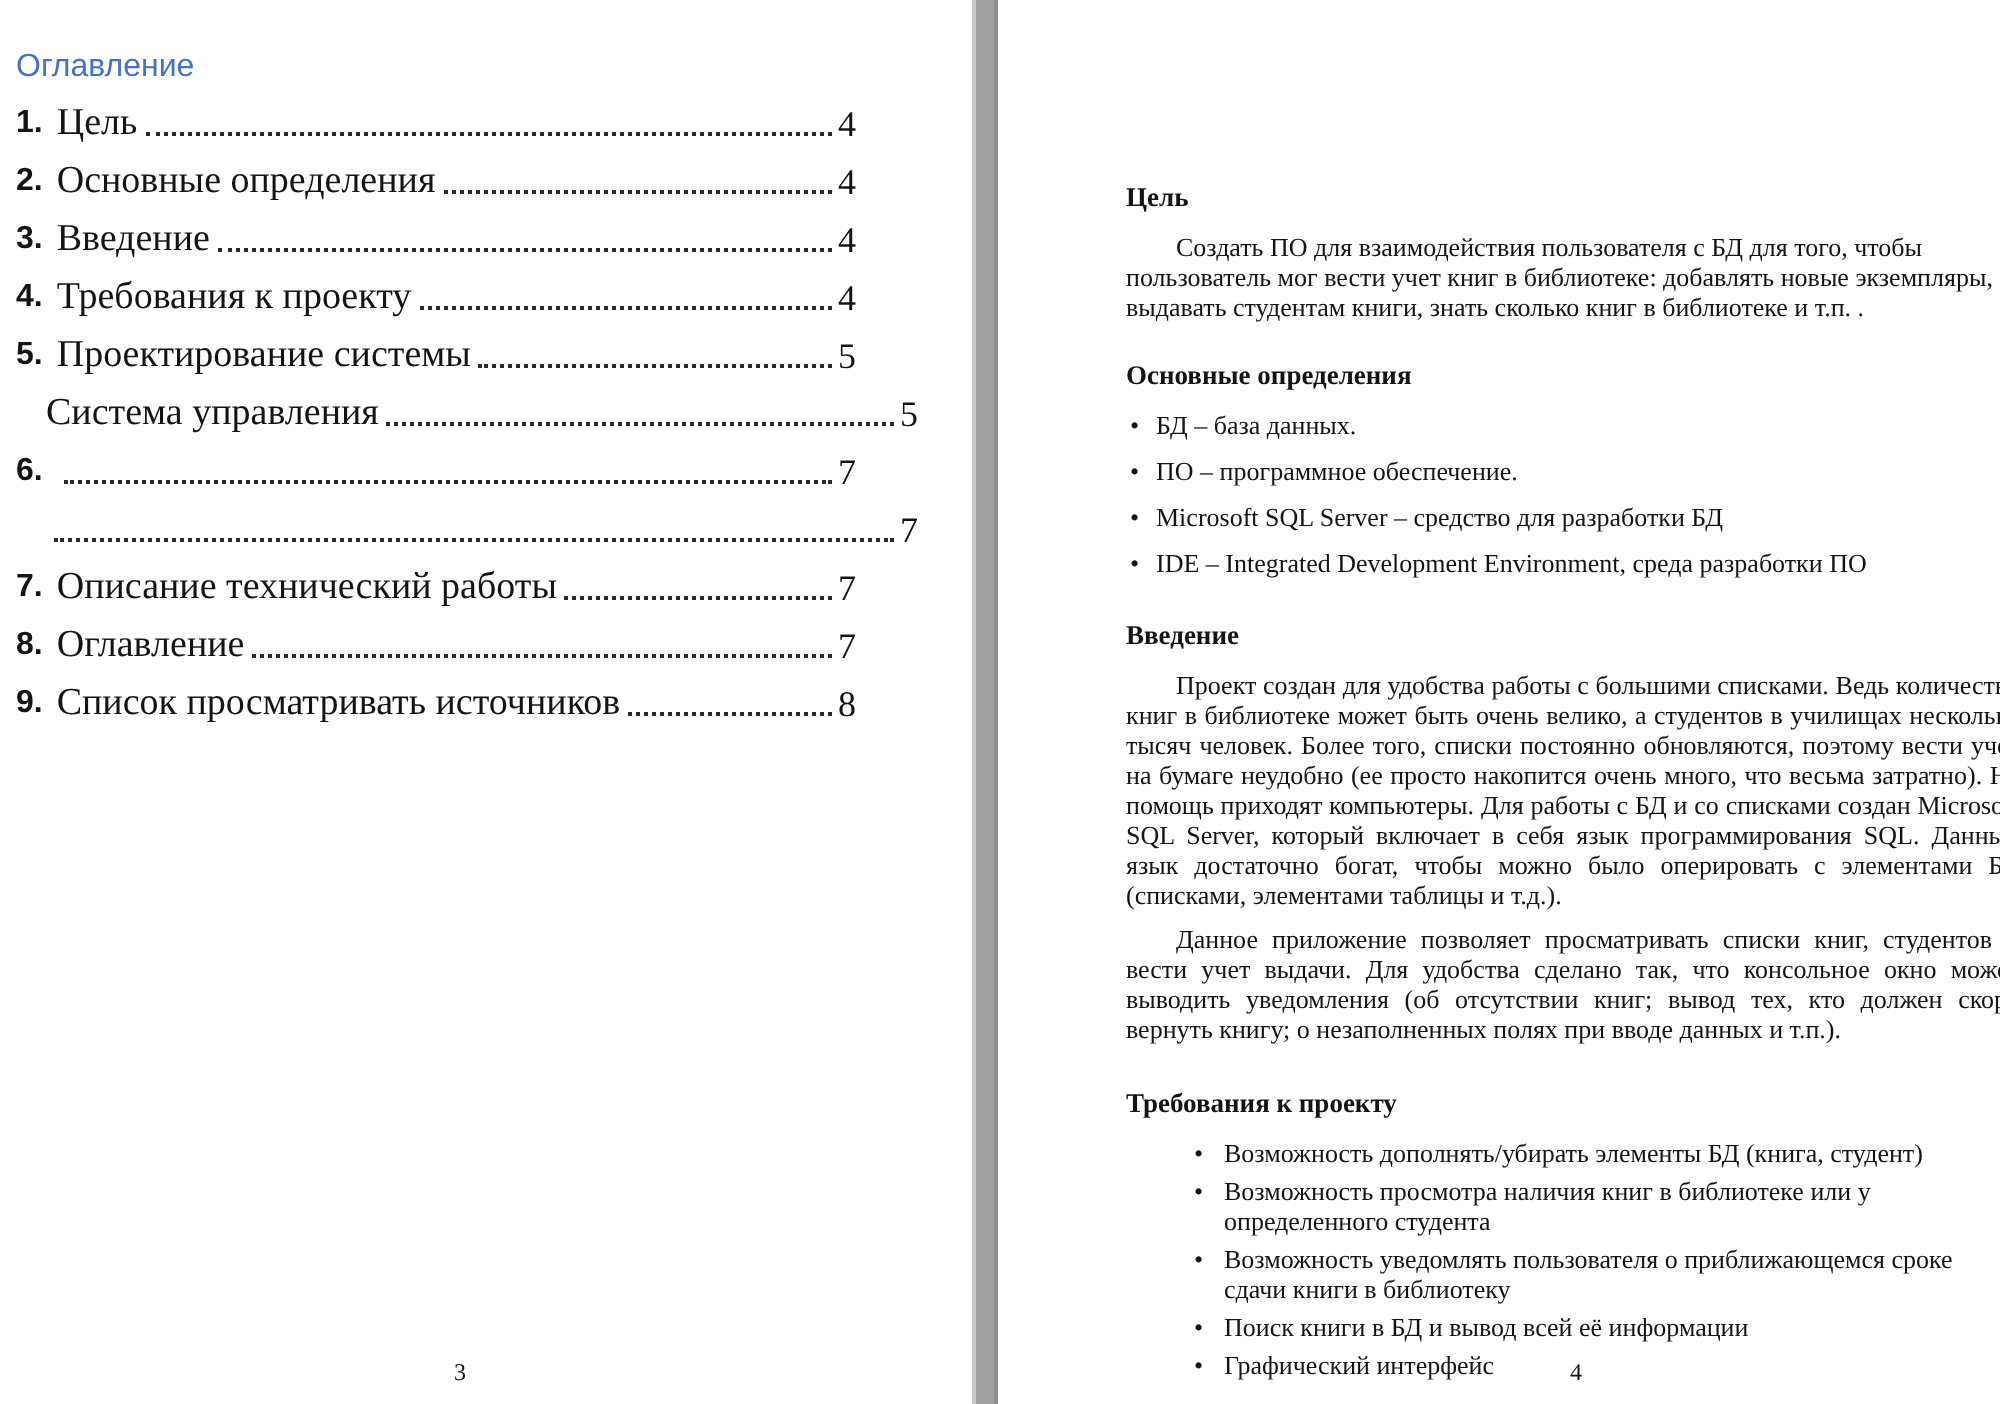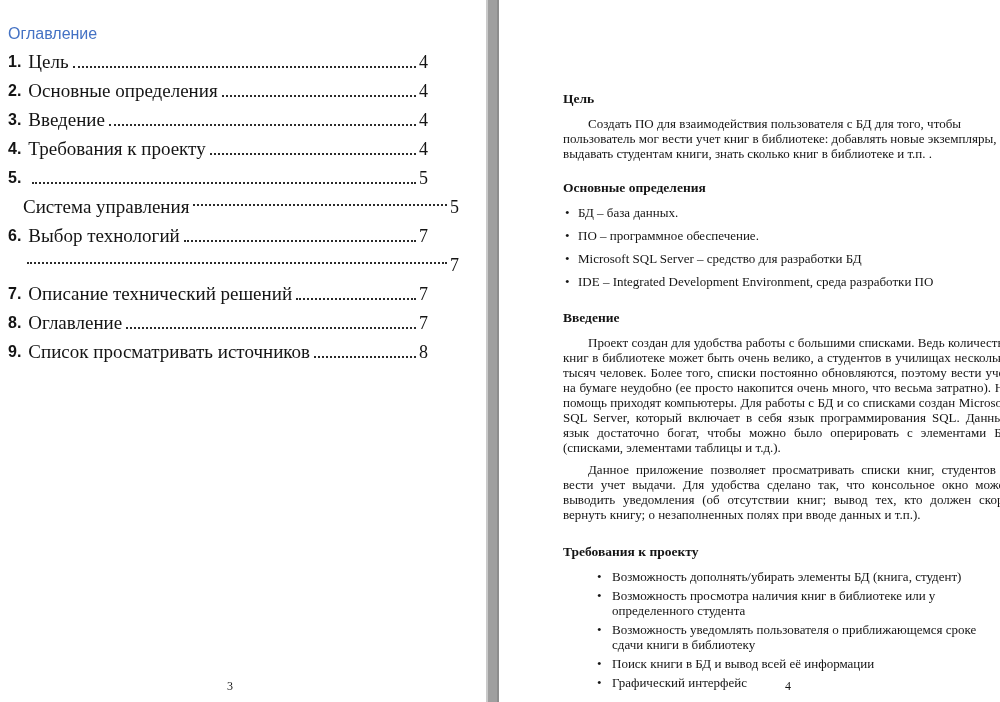--- a/index.html
+++ b/index.html
@@ -11,21 +11,21 @@
   .page-left{left:0;width:486px;}
   .page-right{left:499px;width:578px;}
   .divider{position:absolute;top:0;left:486px;width:13px;height:702px;
            background:#9f9f9f;border-left:2px solid #c9c9c9;border-right:2px solid #8d8d8d;box-sizing:border-box;}
 
   
   .toc{position:absolute;left:8px;top:24px;}
   .toc-title{font-family:"Liberation Sans",sans-serif;font-size:16px;line-height:20px;
              color:#4472c4;margin:0 0 7px 0;font-weight:normal;}
   .toc-row{display:flex;align-items:flex-end;width:420px;line-height:22px;margin-bottom:7px;cursor:pointer;}
-  .toc-row.sub{width:436px;padding-left:15px;align-items:center;}
+  .toc-row.sub{width:436px;padding-left:15px;}
   .toc-num{font-family:"Liberation Sans",sans-serif;font-weight:bold;font-size:16px;
            margin-right:7px;white-space:nowrap;}
   .toc-label{font-family:"Liberation Serif",serif;font-size:19px;white-space:nowrap;}
   .toc-leader{flex:1;min-width:12px;border-bottom:2px dotted #2a2a2a;margin:0 3px 5px 4px;}
   .toc-pagenum{font-family:"Liberation Serif",serif;font-size:18px;}
 
   
   .content{position:absolute;left:64px;top:91px;width:447px;
            font-family:"Liberation Serif",serif;font-size:13px;line-height:15px;}
   .content h2{font-size:13.5px;line-height:15px;font-weight:bold;margin:0 0 10px 0;}
@@ -75,41 +75,41 @@
         <span class="toc-pagenum">4</span>
       </div>
       <div class="toc-row">
         <span class="toc-num">4.</span>
         <span class="toc-label">Требования к проекту</span>
         <span class="toc-leader"></span>
         <span class="toc-pagenum">4</span>
       </div>
       <div class="toc-row">
         <span class="toc-num">5.</span>
+        <span class="toc-label">Проектирование системы</span>
         <span class="toc-leader"></span>
         <span class="toc-pagenum">5</span>
       </div>
       <div class="toc-row sub">
         <span class="toc-label">Система управления</span>
         <span class="toc-leader"></span>
         <span class="toc-pagenum">5</span>
       </div>
       <div class="toc-row">
         <span class="toc-num">6.</span>
-        <span class="toc-label">Выбор технологий</span>
         <span class="toc-leader"></span>
         <span class="toc-pagenum">7</span>
       </div>
       <div class="toc-row sub">
         <span class="toc-leader"></span>
         <span class="toc-pagenum">7</span>
       </div>
       <div class="toc-row">
         <span class="toc-num">7.</span>
-        <span class="toc-label">Описание технический решений</span>
+        <span class="toc-label">Описание технический работы</span>
         <span class="toc-leader"></span>
         <span class="toc-pagenum">7</span>
       </div>
       <div class="toc-row">
         <span class="toc-num">8.</span>
         <span class="toc-label">Оглавление</span>
         <span class="toc-leader"></span>
         <span class="toc-pagenum">7</span>
       </div>
       <div class="toc-row">

